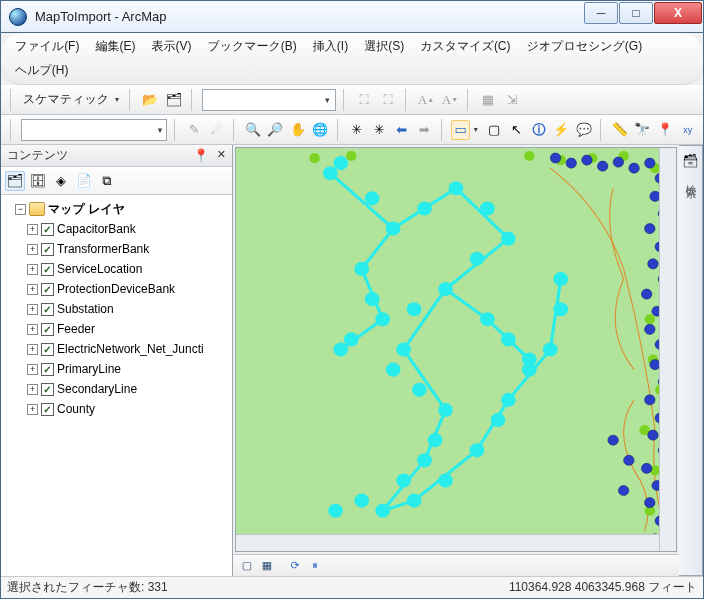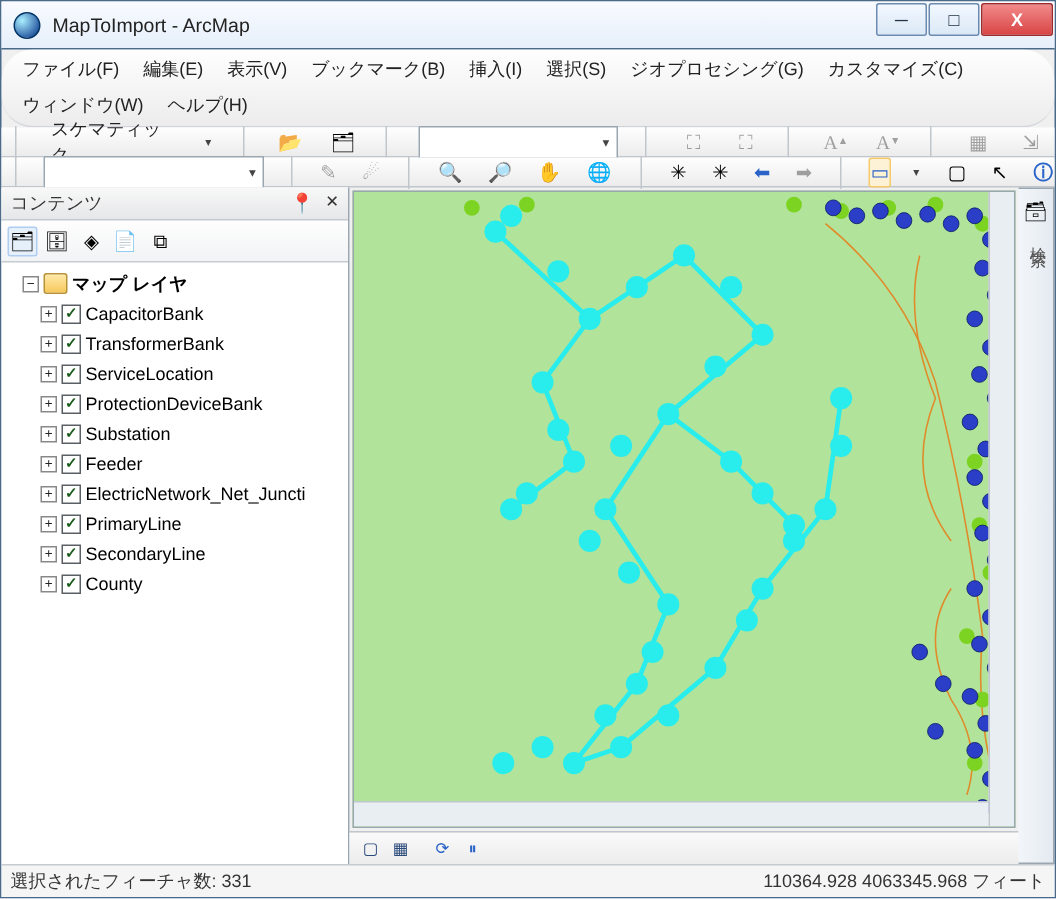--- a/index.html
+++ b/index.html
@@ -9,21 +9,21 @@
   .titlebar .appicon { width: 18px; height: 18px; margin-left: 8px; border-radius: 50%; background: radial-gradient(circle at 30% 30%, #aef, #36a 70%, #036); border: 1px solid #036; }
   .titlebar .title { margin-left: 8px; font-size: 13px; color: #222; flex: 1; }
   .winbtns { display: flex; height: 100%; }
   .winbtn { width: 34px; height: 22px; margin-top: 1px; margin-right: 1px; border: 1px solid #6a8ab0; border-radius: 2px; background: linear-gradient(#f2f8ff,#dbe8f6); display: flex; align-items: center; justify-content: center; font-size: 12px; color: #234; }
   .winbtn.close { width: 48px; background: linear-gradient(#f28a8a,#d94545); border-color: #a02a2a; color: #fff; font-weight: bold; }
 
   .menubar { height: 52px; background: linear-gradient(#fefefe,#ececec); border-bottom: 1px solid #d0d4da; display: flex; flex-wrap: wrap; align-items: center; padding: 2px 6px; border-radius: 21px; }
   .menuitem { font-size: 12px; padding: 3px 8px; color: #222; }
   .menubreak { flex-basis: 100%; height: 0; }
 
-  .toolbar { background: linear-gradient(#fefefe,#ececec); border-bottom: 1px solid #c0c6cc; display: flex; align-items: center; padding: 2px 6px; height: 20px; gap: 15px; }
+  .toolbar { background: linear-gradient(#fefefe,#ececec); border-bottom: 1px solid #c0c6cc; display: flex; align-items: center; padding: 2px 6px; height: 30px; gap: 4px; }
   .tool-label { font-size: 12px; color: #222; padding: 0 2px; }
   .tool-arrow { font-size: 8px; color: #444; padding: 0 3px 0 0; }
   .tbtn { width: 20px; height: 20px; border: 1px solid transparent; border-radius: 2px; display: flex; align-items: center; justify-content: center; font-size: 13px; }
   .tbtn.disabled { opacity: .35; }
   .tbtn.selected { border-color: #f7c96a; background: #fdf1d6; }
   .combo { height: 22px; border: 1px solid #9aa6b0; background: #fff; display: flex; align-items: center; }
   .combo .caret { font-size: 9px; color: #444; padding: 0 4px; }
   .sep { width: 4px; height: 22px; border-left: 1px solid #c0c6cc; margin: 0 3px; }
 
   .body { flex: 1; display: flex; min-height: 0; }
@@ -74,24 +74,23 @@
     </div>
   </div>
 
   <div class="menubar">
     <div class="menuitem">ファイル(F)</div>
     <div class="menuitem">編集(E)</div>
     <div class="menuitem">表示(V)</div>
     <div class="menuitem">ブックマーク(B)</div>
     <div class="menuitem">挿入(I)</div>
     <div class="menuitem">選択(S)</div>
+    <div class="menuitem">カスタマイズ(C)</div>
     <div class="menuitem">ジオプロセシング(G)</div>
-    <div class="menuitem">カスタマイズ(C)</div>
     <div class="menubreak"></div>
-    <div class="menuitem">ウィンドウ(W)</div>
     <div class="menuitem">ヘルプ(H)</div>
   </div>
 
   <div class="toolbar">
     <div class="sep"></div>
     <div class="tool-label">スケマティック</div>
     <div class="tool-arrow">▾</div>
     <div class="sep"></div>
     <div class="tbtn">📂</div>
     <div class="tbtn">🗂</div>

